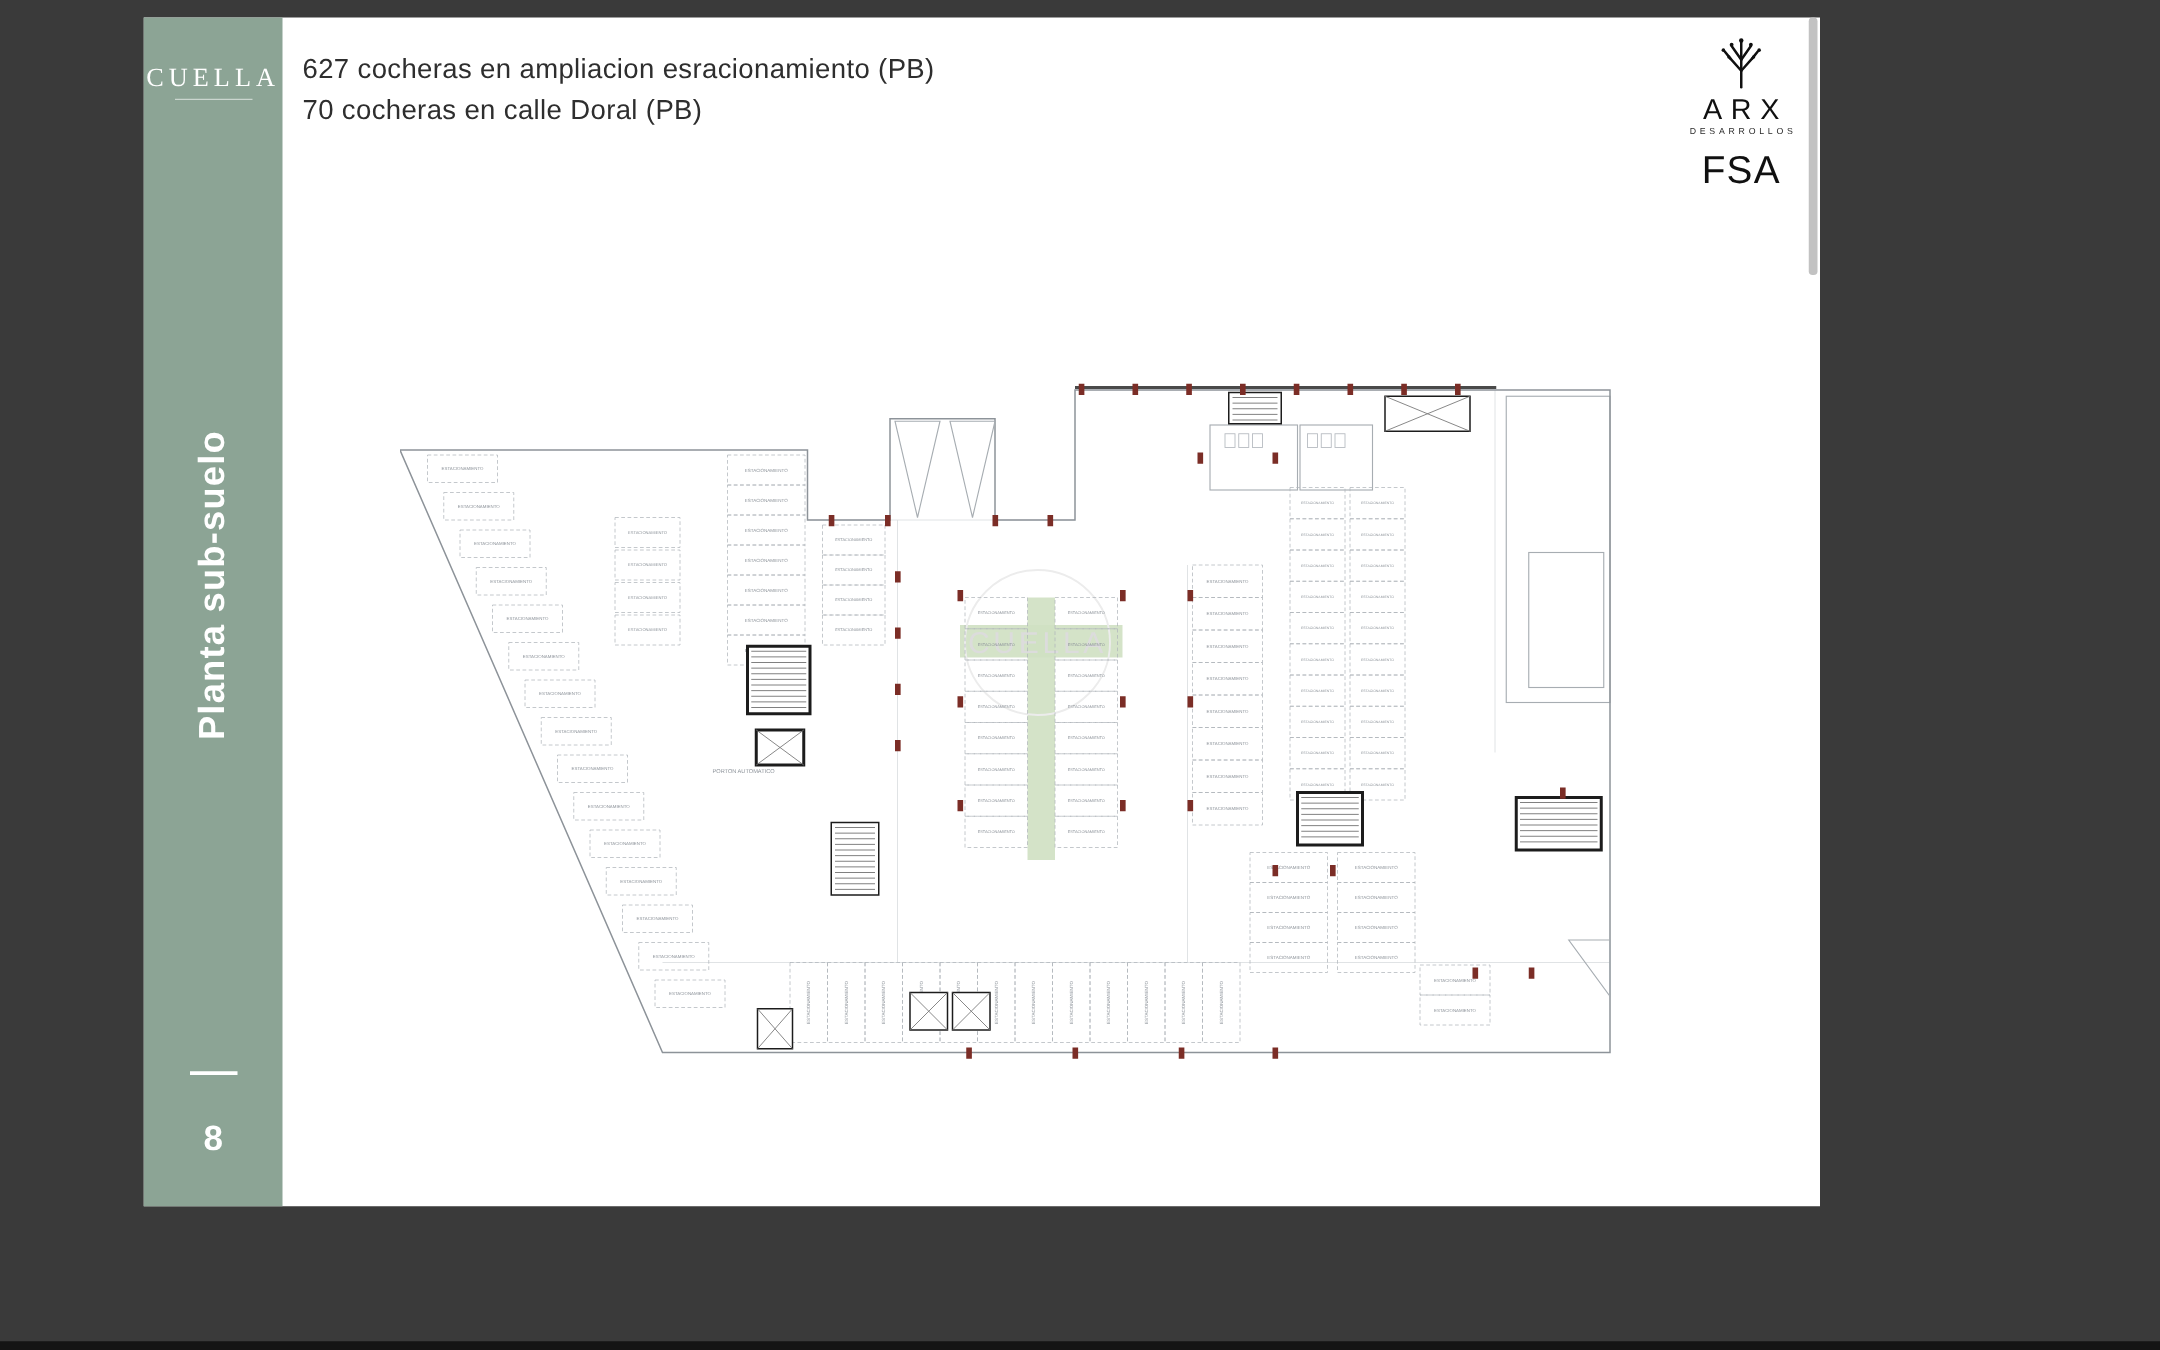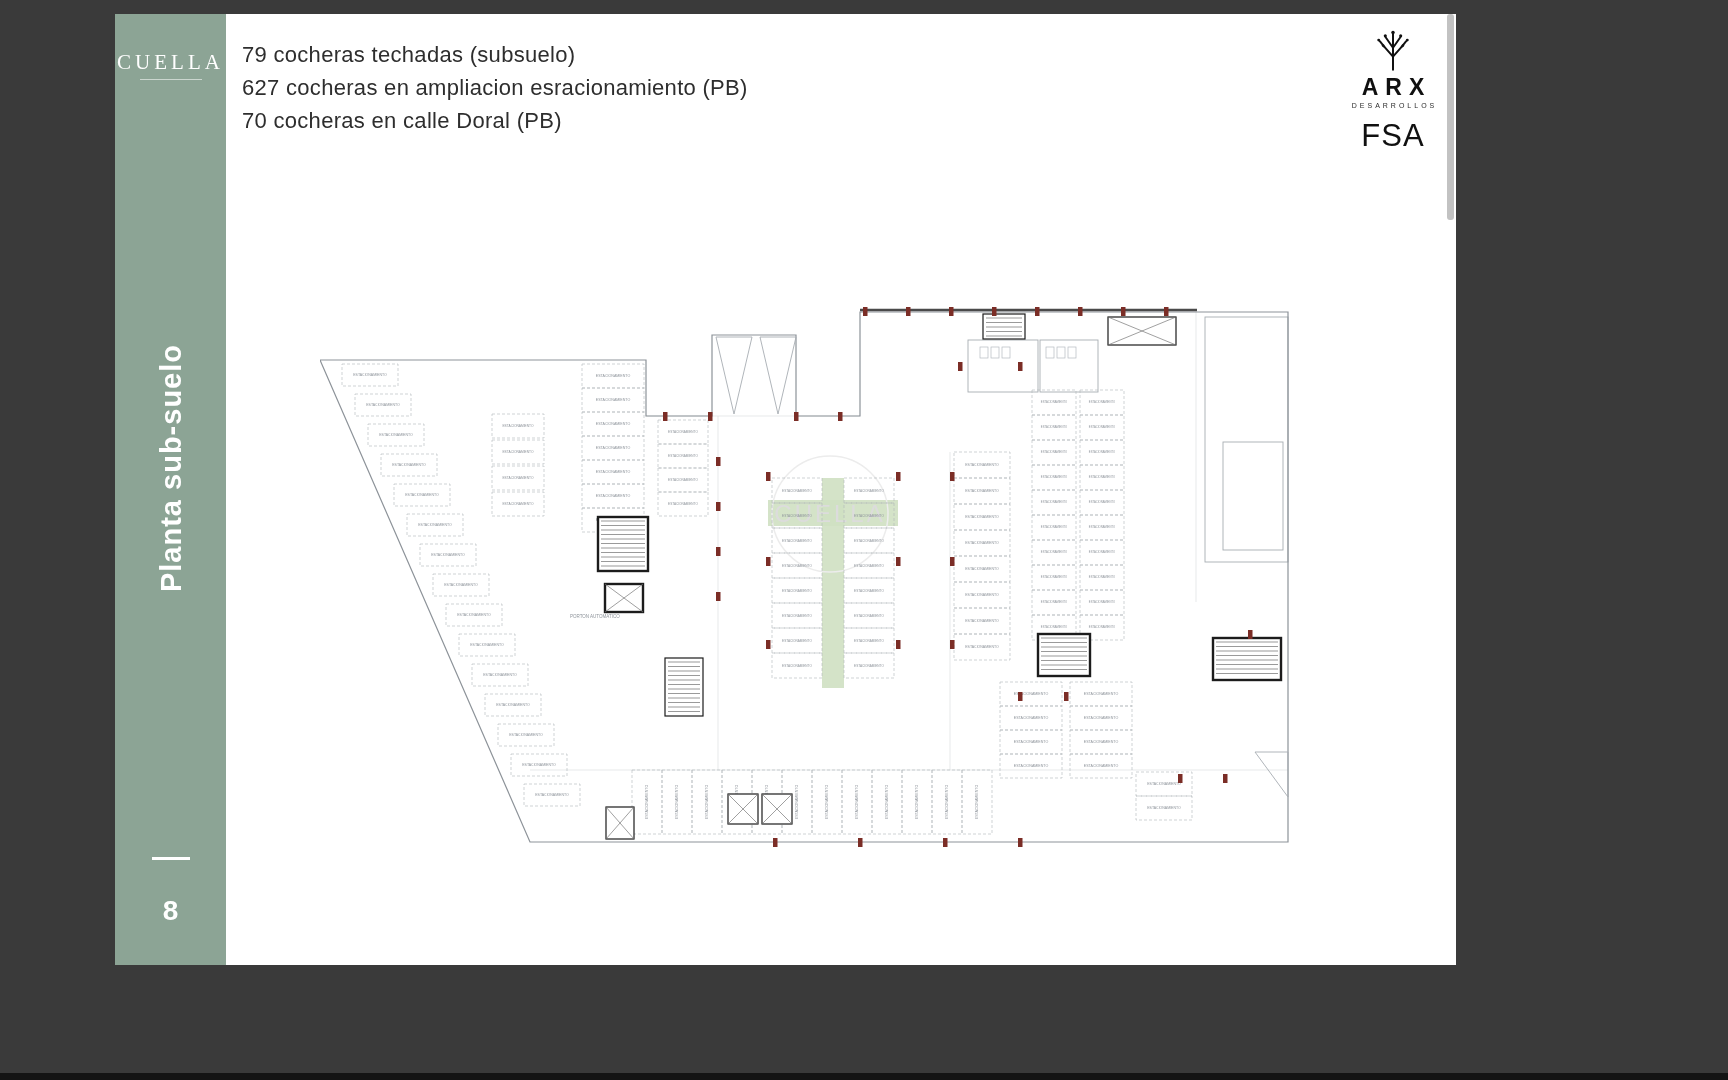--- a/index.html
+++ b/index.html
@@ -50,21 +50,21 @@
     position:absolute;left:127px;top:24px;
     color:#2e2e2e;font-size:22px;line-height:33px;
     letter-spacing:.3px;
   }
   
   .brand{
     position:absolute;left:1213px;top:14px;width:130px;
     text-align:center;color:#101010;
   }
   .tree{display:block;margin:0 auto;}
-  .arx{font-size:23px;font-weight:bold;letter-spacing:7px;text-indent:7px;margin-top:2px;}
+  .arx{font-size:23px;font-weight:normal;letter-spacing:7px;text-indent:7px;margin-top:2px;}
   .arx-sub{font-size:7px;letter-spacing:3px;text-indent:3px;color:#2a2a2a;margin-top:1px;}
   .fsa{font-size:31px;font-weight:normal;letter-spacing:1px;margin-top:9px;}
   
   #plan{
     position:absolute;left:205px;top:288px;
     width:975px;height:552px;
   }
   #plan text{font-family:"Liberation Sans", sans-serif;}
   
   .scroll-thumb{
@@ -81,21 +81,20 @@
 <div class="slide">
 
   <aside class="sidebar">
     <div class="logo">CUELLA</div>
     <div class="vtitle">Planta sub-suelo</div>
     <div class="pagenum-line"></div>
     <div class="pagenum">8</div>
   </aside>
 
   <header class="head">
-    <div>79 cocheras techadas (subsuelo)</div>
     <div>627 cocheras en ampliacion esracionamiento (PB)</div>
     <div>70 cocheras en calle Doral (PB)</div>
   </header>
 
   <div class="brand">
     <svg class="tree" width="46" height="44" viewBox="0 0 40 40">
       <g stroke="#101010" stroke-width="1.8" fill="none" stroke-linecap="round">
         <line x1="20" y1="38" x2="20" y2="16"></line>
         <line x1="20" y1="26" x2="12" y2="17"></line>
         <line x1="20" y1="26" x2="28" y2="17"></line>

